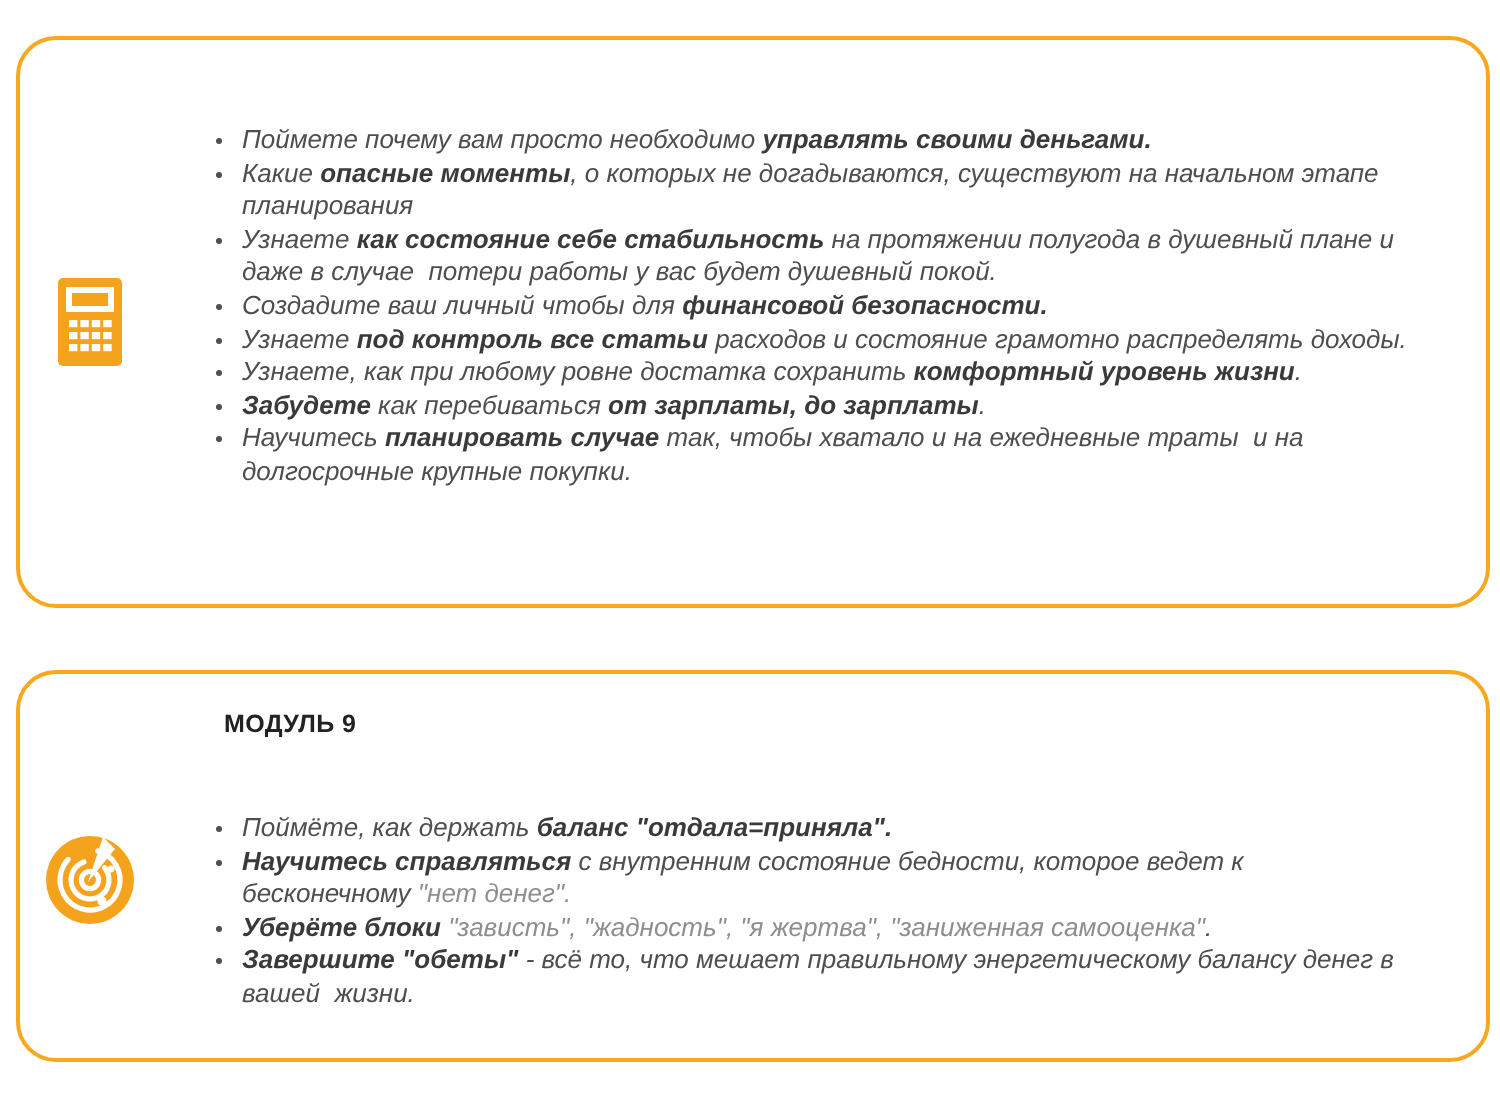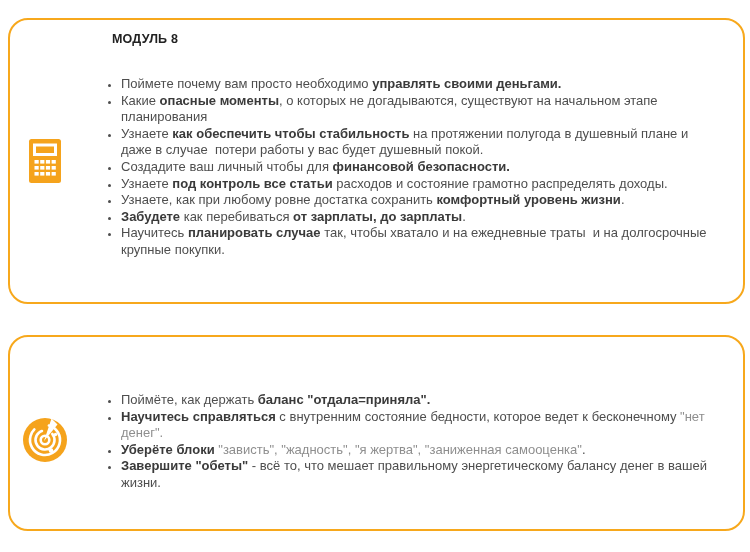--- a/index.html
+++ b/index.html
@@ -53,20 +53,21 @@
     margin: 30px 0 0 0;
     padding: 0 0 0 15px;
     list-style: disc;
   }
   #card-module-9 ul.benefits { margin-top: 37px; }
   ul.benefits li {
     font-size: 13px;
     line-height: 16.6px;
     color: var(--text-color);
     white-space: pre-wrap;
+    font-style: italic;
   }
   ul.benefits li::marker { color: var(--text-color); font-size: 11px; }
   .seg-bold { font-weight: bold; color: var(--bold-color); }
   .seg-muted { color: var(--muted-color); }
 </style>
 </head>
 <body>
 
 <div class="page">
 
@@ -88,25 +89,24 @@
                 <rect x="29.6" y="28" width="4.2" height="3.6"></rect>
               <rect x="12.5" y="34" width="4.2" height="3.6"></rect>
                 <rect x="18.2" y="34" width="4.2" height="3.6"></rect>
                 <rect x="23.9" y="34" width="4.2" height="3.6"></rect>
                 <rect x="29.6" y="34" width="4.2" height="3.6"></rect>
             </g>
           </svg>
         </span>
       </div>
       <div class="content-col">
-        <h3 class="module-title">МОДУЛЬ 8</h3>
         <ul class="benefits">
             <li><span>Поймете почему вам просто необходимо </span><span class="seg-bold">управлять своими деньгами.</span></li>
             <li><span>Какие </span><span class="seg-bold">опасные моменты</span><span>, о которых не догадываются, существуют на начальном этапе планирования</span></li>
-            <li><span>Узнаете </span><span class="seg-bold">как обеспечить чтобы стабильность</span><span> на протяжении полугода в душевный плане и даже в случае  потери работы у вас будет душевный покой.</span></li>
+            <li><span>Узнаете </span><span class="seg-bold">как состояние себе стабильность</span><span> на протяжении полугода в душевный плане и даже в случае  потери работы у вас будет душевный покой.</span></li>
             <li><span>Создадите ваш личный чтобы для </span><span class="seg-bold">финансовой безопасности.</span></li>
             <li><span>Узнаете </span><span class="seg-bold">под контроль все статьи</span><span> расходов и состояние грамотно распределять доходы.</span></li>
             <li><span>Узнаете, как при любому ровне достатка сохранить </span><span class="seg-bold">комфортный уровень жизни</span><span>.</span></li>
             <li><span class="seg-bold">Забудете</span><span> как перебиваться </span><span class="seg-bold">от зарплаты, до зарплаты</span><span>.</span></li>
             <li><span>Научитесь </span><span class="seg-bold">планировать случае</span><span> так, чтобы хватало и на ежедневные траты  и на долгосрочные крупные покупки.</span></li>
           </ul>
       </div>
     </div>
   </section>
 
@@ -121,20 +121,21 @@
               <circle cx="23" cy="23" r="9.5" stroke-dasharray="48 12" transform="rotate(-40 23 23)"></circle>
               <circle cx="23" cy="23" r="4.3"></circle>
             </g>
             <polygon points="22,24 29.5,1.5 35.5,7.5" fill="#ffffff"></polygon>
             <circle cx="29" cy="33.5" r="2.3" fill="#ffffff"></circle>
             <circle cx="33.5" cy="17.5" r="1.7" fill="#ffffff"></circle>
           </svg>
         </span>
       </div>
       <div class="content-col">
+        <h3 class="module-title">МОДУЛЬ 9</h3>
         <ul class="benefits">
             <li><span>Поймёте, как держать </span><span class="seg-bold">баланс "отдала=приняла".</span></li>
             <li><span class="seg-bold">Научитесь справляться</span><span> с внутренним состояние бедности, которое ведет к бесконечному </span><span class="seg-muted">"нет денег".</span></li>
             <li><span class="seg-bold">Уберёте блоки</span><span> </span><span class="seg-muted">"зависть", "жадность", "я жертва", "заниженная самооценка"</span><span>.</span></li>
             <li><span class="seg-bold">Завершите "обеты"</span><span> - всё то, что мешает правильному энергетическому балансу денег в вашей  жизни.</span></li>
           </ul>
       </div>
     </div>
   </section>
 

